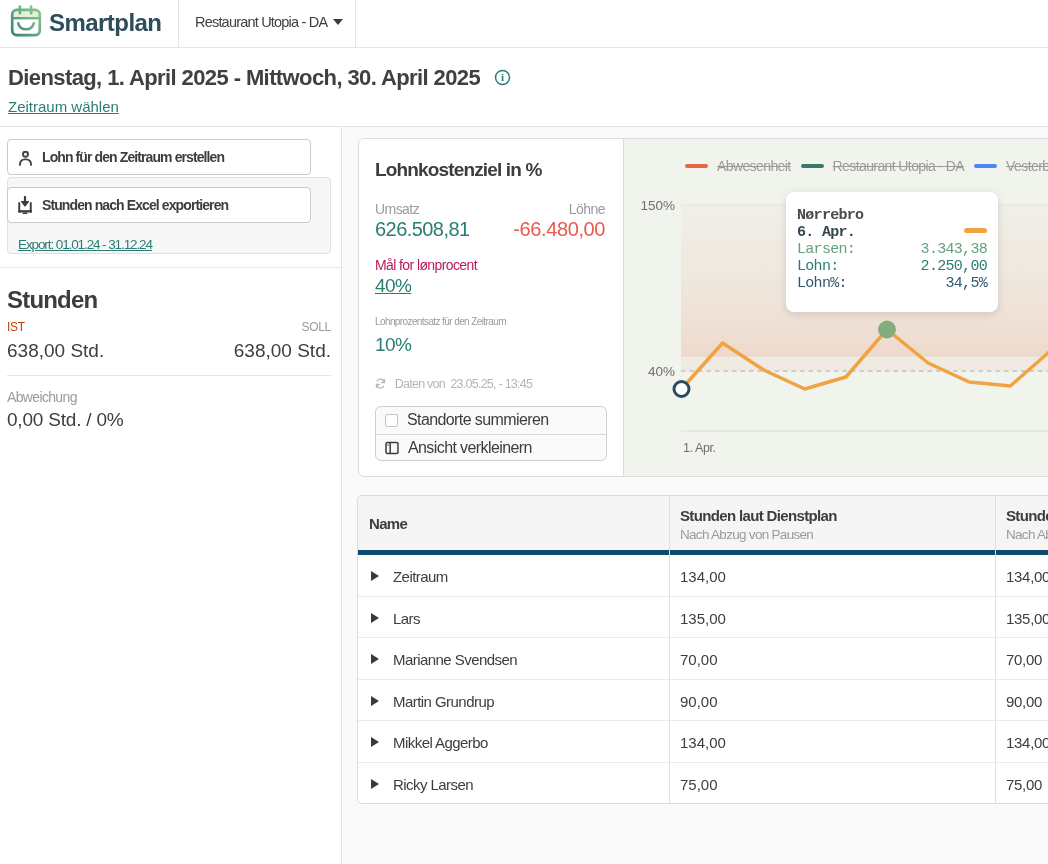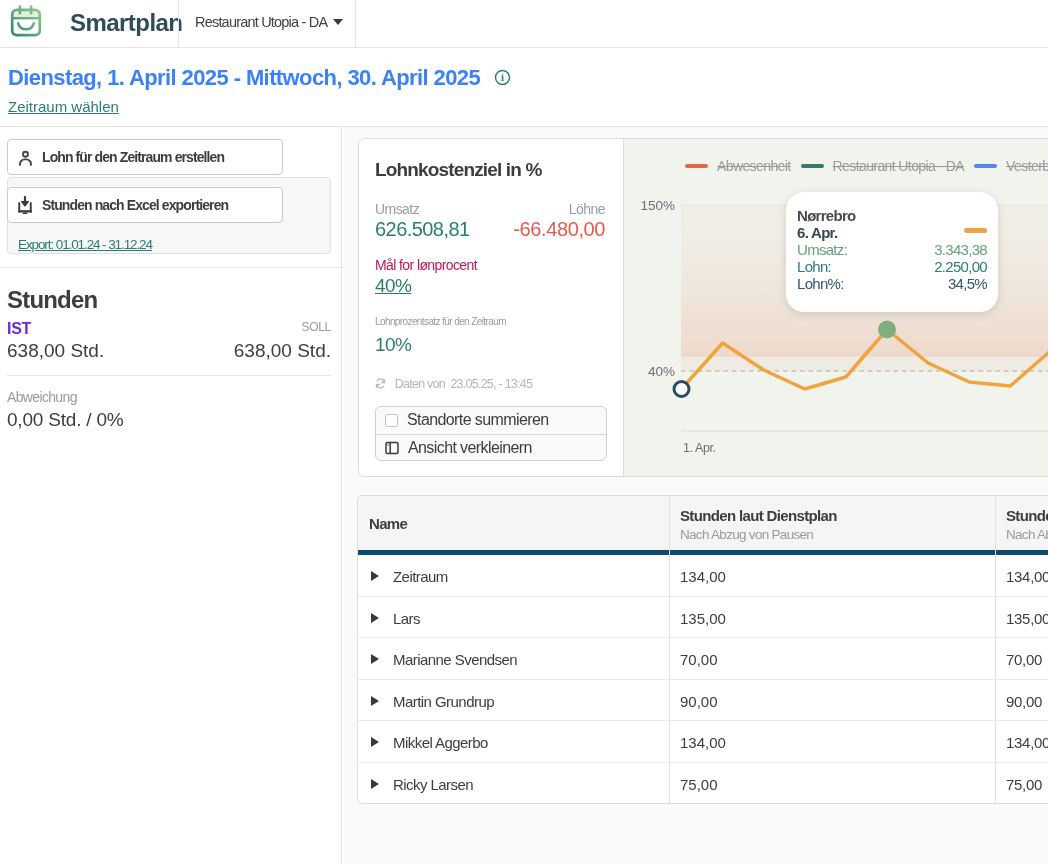--- a/index.html
+++ b/index.html
@@ -3,46 +3,46 @@
 <meta charset="utf-8">
 <style>
   * { margin:0; padding:0; box-sizing:border-box; }
   html,body { width:1048px; height:864px; overflow:hidden; }
   body { font-family:"Liberation Sans", sans-serif; background:#fff; position:relative; color:#3d3d3d; }
   .abs { position:absolute; }
 
   
   #nav { left:0; top:0; width:1048px; height:48px; background:#fff; border-bottom:1px solid #e4e4e4; }
   #logo { left:10px; top:4px; }
-  #logotext { left:49px; top:9px; font-size:24px; font-weight:bold; color:#2d4c5c; letter-spacing:-0.55px;margin-left:21px; }
+  #logotext { left:49px; top:9px; font-size:24px; font-weight:bold; color:#2d4c5c; letter-spacing:-0.55px; }
   #dd { left:178px; top:0; width:178px; height:48px; border-left:1px solid #e4e4e4; border-right:1px solid #e4e4e4; }
   #ddtext { left:195px; top:14px; font-size:14.5px; color:#3f3f3f; letter-spacing:-0.8px; }
   #ddcaret { left:333px; top:18.5px; width:0; height:0; border-left:5px solid transparent; border-right:5px solid transparent; border-top:6.5px solid #3a3a3a; }
 
   
-  #h1 { left:8px; top:65px; font-size:22px; font-weight:bold; color:#3b82f6; letter-spacing:-0.6px; }
+  #h1 { left:8px; top:65px; font-size:22px; font-weight:bold; color:#404040; letter-spacing:-0.6px; }
   #infoic { left:494px; top:69px; }
   #zlink { left:8px; top:98px; font-size:15px; color:#2a7d72; text-decoration:underline; }
   #hdiv { left:0; top:126px; width:1048px; height:1px; background:#e4e4e4; }
 
   
   #mainbg { left:343px; top:127px; width:705px; height:737px; background:#fafafa; }
   #sidebar { left:0; top:127px; width:342px; height:737px; background:#fff; border-right:1px solid #e0e0e0; }
 
   
-  .btn { left:7px; width:276px; height:36px; background:#fff; border:1px solid #c9c9c9; border-radius:4px; display:flex; align-items:center; }
+  .btn { left:7px; width:304px; height:36px; background:#fff; border:1px solid #c9c9c9; border-radius:4px; display:flex; align-items:center; }
   .btn .ic { margin-left:10px; width:14px; display:flex; justify-content:center; }
   .btn .lbl { margin-left:10px; font-size:14px; font-weight:bold; color:#3d3d3d; letter-spacing:-0.9px; }
   #btn1 { top:139px; }
   #expgroup { left:7px; top:177px; width:324px; height:77px; background:#f7f7f7; border:1px solid #e0e0e0; border-radius:4px; }
   #btn2 { top:187px; }
   #explink { left:18px; top:237px; font-size:13.5px; color:#2a7d72; text-decoration:underline; letter-spacing:-1.1px; }
   #sdiv1 { left:0; top:267px; width:343px; height:1px; background:#e8e8e8; }
   #stunden { left:7px; top:286px; font-size:24px; font-weight:bold; color:#3d3d3d; letter-spacing:-0.8px; }
-  #ist  { left:7px; top:320px; font-size:16px; color:#6d28d9; letter-spacing:-0.3px;font-weight:bold; }
+  #ist  { left:7px; top:320px; font-size:12px; color:#c2410c; letter-spacing:-0.3px; }
   #soll { top:320px; font-size:12px; color:#9b9b9b; right:717px; letter-spacing:-0.3px; }
   #istv { left:7px; top:340px; font-size:19px; color:#3d3d3d; letter-spacing:0; }
   #sollv { top:340px; font-size:19px; color:#3d3d3d; right:717px; letter-spacing:0; }
   #sdiv2 { left:7px; top:375px; width:324px; height:1px; background:#e4e4e4; }
   #abw { left:7px; top:389px; font-size:14px; color:#9b9b9b; letter-spacing:-0.65px; }
   #abwv { left:7px; top:409px; font-size:19px; color:#3d3d3d; letter-spacing:-0.2px; }
 
   
   #panel { left:358px; top:138px; width:695px; height:339px; background:#fff; border:1px solid #dcdcdc; border-radius:6px 0 0 6px; }
   #chartbg { position:absolute; left:264px; top:0; width:431px; height:337px; background:#f0f4ed; border-left:1px solid #dcdcdc; }
@@ -65,21 +65,21 @@
   
   #legend { position:absolute; left:326px; top:19px; display:flex; align-items:center; font-size:14px; color:#9a9a9a; white-space:nowrap; }
   .ldash { width:23px; height:4px; border-radius:2px; margin-right:9px; }
   .litem { text-decoration:line-through; margin-right:10px; letter-spacing:-0.6px; }
   #ylab150 { position:absolute; right:377px; top:59px; font-size:13.5px; color:#6e6e6e; }
   #ylab40  { position:absolute; right:377px; top:225px; font-size:13.5px; color:#6e6e6e; }
   #plot { position:absolute; left:310px; top:0; width:385px; height:337px; }
   #xlab { position:absolute; left:324px; top:302px; font-size:12.5px; color:#6e6e6e; letter-spacing:-0.4px; }
 
   
-  #tip { left:786px; top:192px; width:212px; height:120px; background:#fff; border-radius:18px; box-shadow:0 2px 10px rgba(0,0,0,0.13); padding:10px 11px; font-size:15px; }
+  #tip { left:786px; top:192px; width:212px; height:120px; background:#fff; border-radius:8px; box-shadow:0 2px 10px rgba(0,0,0,0.13); padding:10px 11px; font-size:15px;font-family:Liberation Mono, monospace; }
   #tipn { font-weight:bold; color:#4a4a4a; margin-top:5px; letter-spacing:-0.7px;}
   .tiprow { display:flex; justify-content:space-between; letter-spacing:-0.7px; }
   #tipd { font-weight:bold; color:#37474f; }
   #tipdash { width:23px; height:5px; border-radius:2.5px; background:#f0a340; margin-top:4px; }
   .tu { color:#63a17d; } .tl { color:#2a7d72; } .tp { color:#31566e; }
 
   
   #tbl { left:357px; top:495px; width:691px; height:309px; background:#fff; border:1px solid #dcdcdc; border-right:none; border-radius:5px 0 0 5px; }
   #thead { position:absolute; left:0; top:0; width:100%; height:59px; background:#f5f5f5; border-bottom:5px solid #0c4a6e; border-radius:5px 0 0 0; }
   .vsep1 { position:absolute; left:311px; top:0; width:1px; height:308px; background:#e0e0e0; }
@@ -233,21 +233,21 @@
   <div id="xlab">1. Apr.</div>
 </div>
 
 <div class="abs" id="tip">
   <div id="tipn">Nørrebro</div>
   <div class="tiprow">
       <span id="tipd">6. Apr.</span>
       <span id="tipdash"></span>
     </div>
   <div class="tiprow tu">
-      <span>Umsatz:</span>
+      <span>Larsen:</span>
       <span>3.343,38</span>
     </div>
   <div class="tiprow tl">
       <span>Lohn:</span>
       <span>2.250,00</span>
     </div>
   <div class="tiprow tp">
       <span>Lohn%:</span>
       <span>34,5%</span>
     </div>

